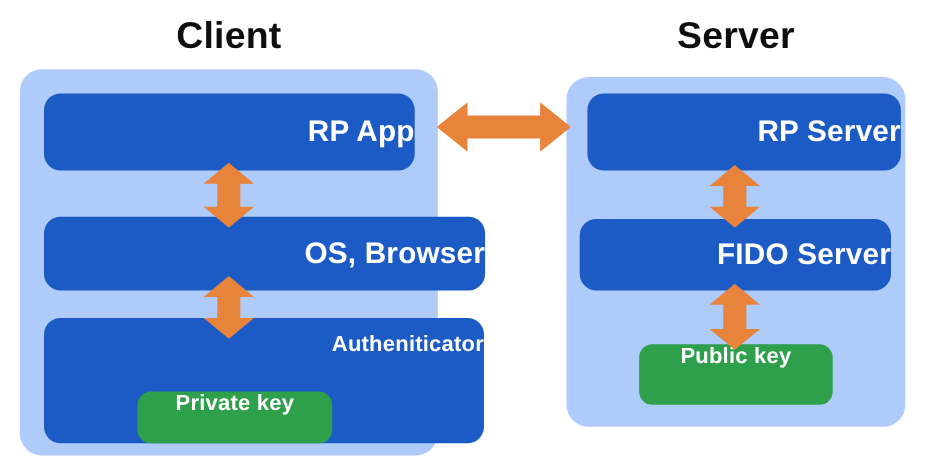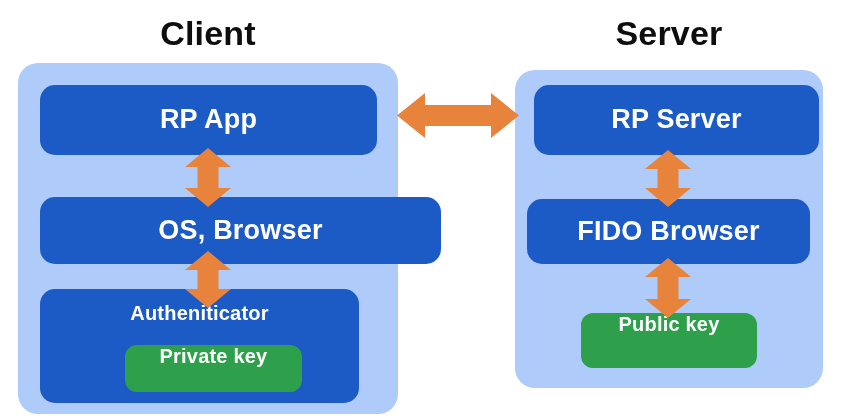--- a/index.html
+++ b/index.html
@@ -33,21 +33,21 @@
     background:var(--c-container);
     border-radius:20px;
   }
   .box{
     position:absolute;
     background:var(--c-box);
     border-radius:15px;
     color:var(--c-boxtext);
     display:flex;
     flex-direction:column;
-    align-items:center;
+    align-items:flex-end;
     justify-content:center;
     text-align:center;
   }
   .box .main{
     font-size:27px;
     font-weight:600;
     line-height:1.1;
     letter-spacing:.2px;
   }
   .box .sub{
@@ -94,34 +94,34 @@
   <div class="panel" style="left:515px;top:70px;width:308px;height:318px;"></div>
 
   <div class="box" style="left:40px;top:85px;width:337px;height:70px;">
     <div class="main">RP App</div>
   </div>
 
   <div class="box" style="left:40px;top:197px;width:401px;height:67px;">
     <div class="main">OS, Browser</div>
   </div>
 
-  <div class="box top-label" style="left:40px;top:289px;width:319px;height:114px;">
+  <div class="box top-label" style="left:40px;top:289px;width:400px;height:114px;">
     <div class="main">Autheniticator</div>
   </div>
 
-  <div class="keybox" style="left:125px;top:345px;width:177px;height:47px;">
+  <div class="keybox" style="left:125px;top:356px;width:177px;height:47px;">
     <span>Private key</span>
   </div>
 
   <div class="box" style="left:534px;top:85px;width:285px;height:70px;">
     <div class="main">RP Server</div>
   </div>
 
   <div class="box" style="left:527px;top:199px;width:283px;height:65px;">
-    <div class="main">FIDO Browser</div>
+    <div class="main">FIDO Server</div>
   </div>
 
   <div class="keybox" style="left:581px;top:313px;width:176px;height:55px;">
     <span>Public key</span>
   </div>
 
   <div class="arrow" style="left:185px;top:148px;">
     <svg width="46" height="59" viewBox="0 0 46 59" xmlns="http://www.w3.org/2000/svg">
       <polygon fill="currentColor" points="23,0 46,19 33.5,19 33.5,40 46,40 23,59 0,40 12.5,40 12.5,19 0,19"></polygon>
     </svg>

